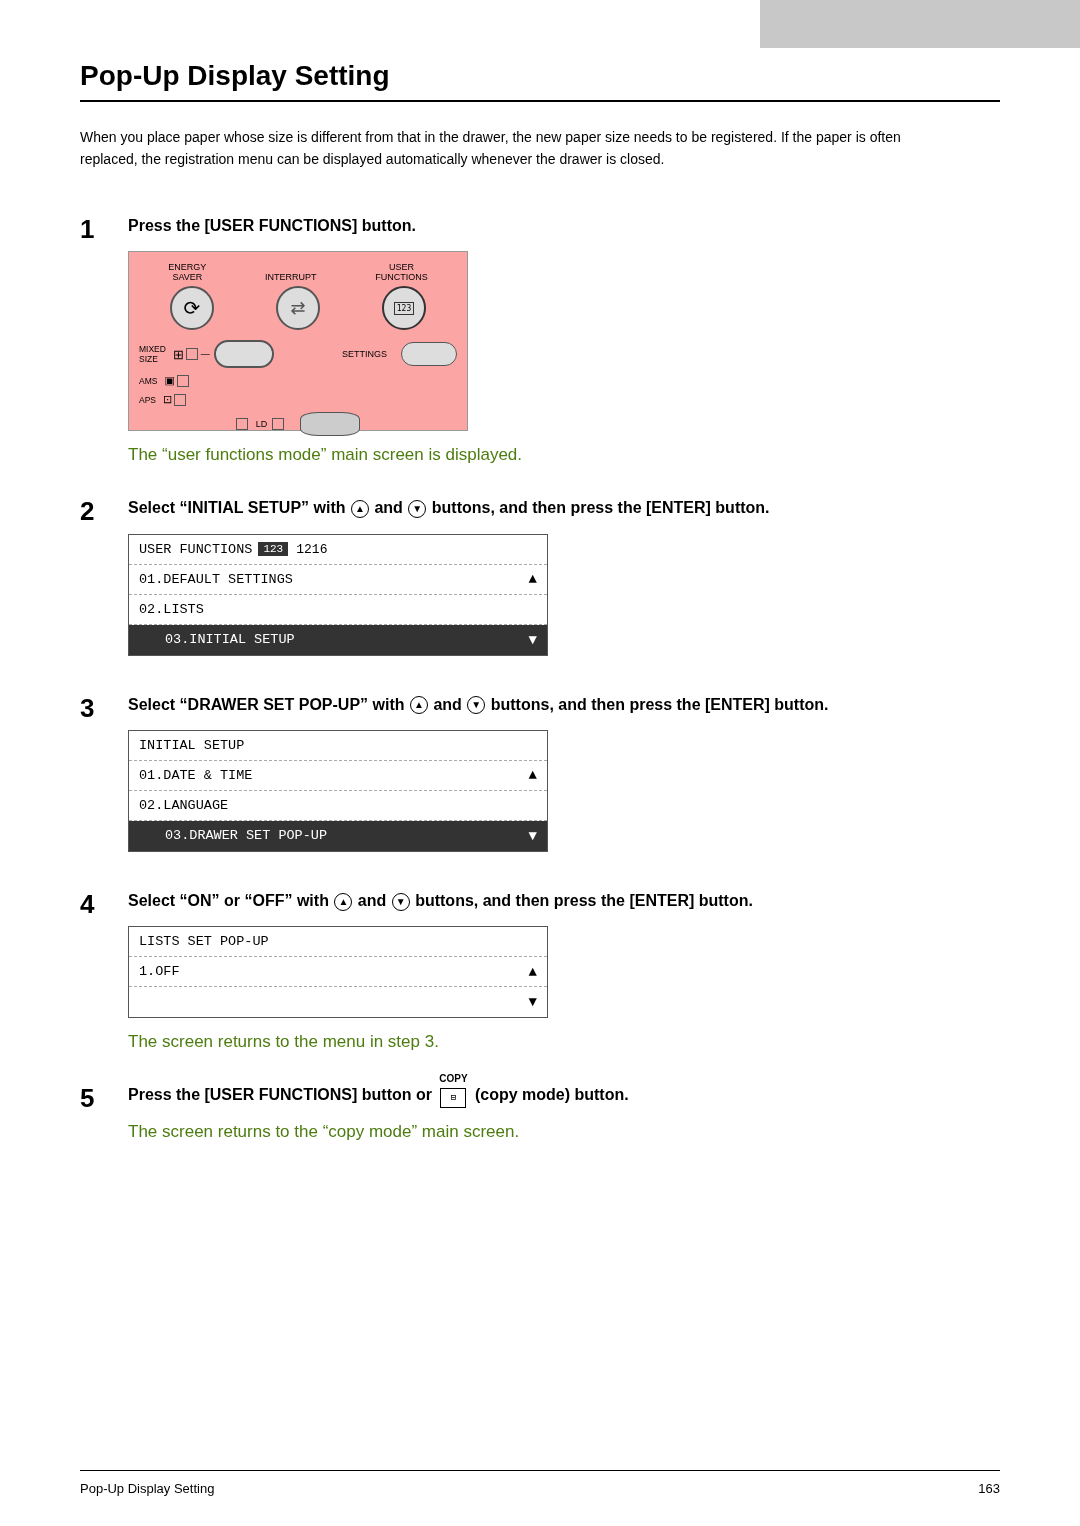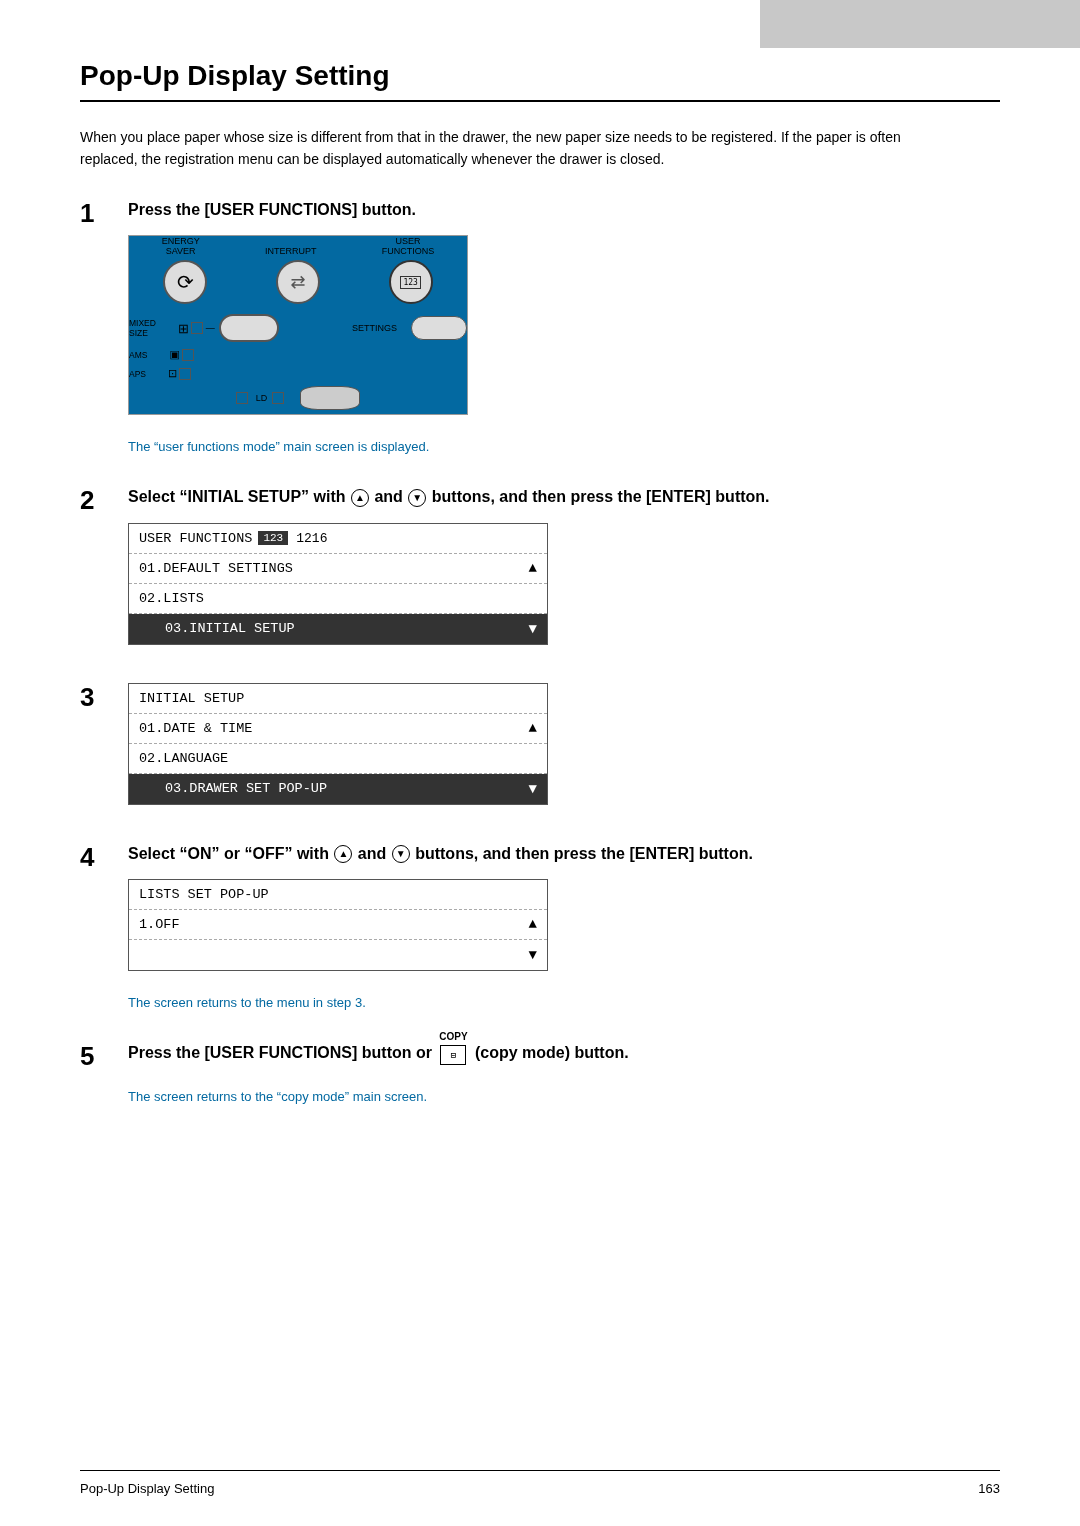--- a/index.html
+++ b/index.html
@@ -32,21 +32,21 @@
       font-weight: bold;
       border-bottom: 2px solid #000;
       padding-bottom: 8px;
       margin-bottom: 24px;
     }
 
     
     .intro-text {
       font-size: 14px;
       line-height: 1.6;
-      margin-bottom: 28px;
+      margin-bottom: 44px;
       max-width: 860px;
     }
 
     
     .step {
       display: flex;
       align-items: flex-start;
       margin-bottom: 28px;
     }
 
@@ -78,23 +78,23 @@
       height: 18px;
       border: 1.5px solid #000;
       border-radius: 50%;
       font-size: 10px;
       vertical-align: middle;
       margin: 0 1px;
     }
 
     
     .step-note {
-      font-size: 13px;
-      color: #0369a1;
-      margin-top: 24px;
+      font-size: 17px;
+      color: #4d7c0f;
+      margin-top: 14px;
       margin-bottom: 4px;
     }
 
     
     .lcd-panel {
       border: 1.5px solid #555;
       background: #fff;
       font-family: 'Courier New', Courier, monospace;
       font-size: 13.5px;
       width: 420px;
@@ -139,26 +139,27 @@
       padding: 1px 5px;
       margin-left: 6px;
       font-family: 'Courier New', monospace;
     }
 
     
     .control-panel {
       border: 1.5px solid #999;
       width: 340px;
       height: 180px;
-      background: #0369a1;
+      background: #fca5a5;
       margin-bottom: 10px;
       position: relative;
       display: flex;
       flex-direction: column;
       align-items: center;
+      padding: 10px;
     }
 
     .ctrl-labels {
       display: flex;
       justify-content: space-around;
       width: 100%;
       font-size: 10px;
       text-align: center;
       margin-bottom: 4px;
     }
@@ -200,21 +201,21 @@
     .ctrl-row2 {
       display: flex;
       align-items: center;
       width: 100%;
       margin-bottom: 6px;
       font-size: 9px;
     }
 
     .ctrl-row2-label {
       font-size: 8.5px;
-      margin-right: 22px;
+      margin-right: 7px;
       white-space: nowrap;
     }
 
     .ctrl-small-sq {
       width: 12px;
       height: 12px;
       border: 1px solid #555;
       display: inline-block;
       margin-right: 3px;
     }
@@ -360,20 +361,27 @@
           <span>03.INITIAL SETUP</span>
           <span class="lcd-arrow">▼</span>
         </div>
       </div>
     </div>
   </div>
 
   <div class="step">
     <div class="step-number">3</div>
     <div class="step-content">
+      <div class="step-heading">
+        <span>Select “DRAWER SET POP-UP” with</span>
+        <span class="arrow-circle">▲</span>
+        and
+        <span class="arrow-circle">▼</span>
+        <span>buttons, and then press the [ENTER] button.</span>
+      </div>
 
       <div class="lcd-panel">
         <div class="lcd-row header-row">
           <span>INITIAL SETUP</span>
         </div>
         <div class="lcd-row">
           <span>01.DATE &amp; TIME</span>
           <span class="lcd-arrow">▲</span>
         </div>
         <div class="lcd-row">

